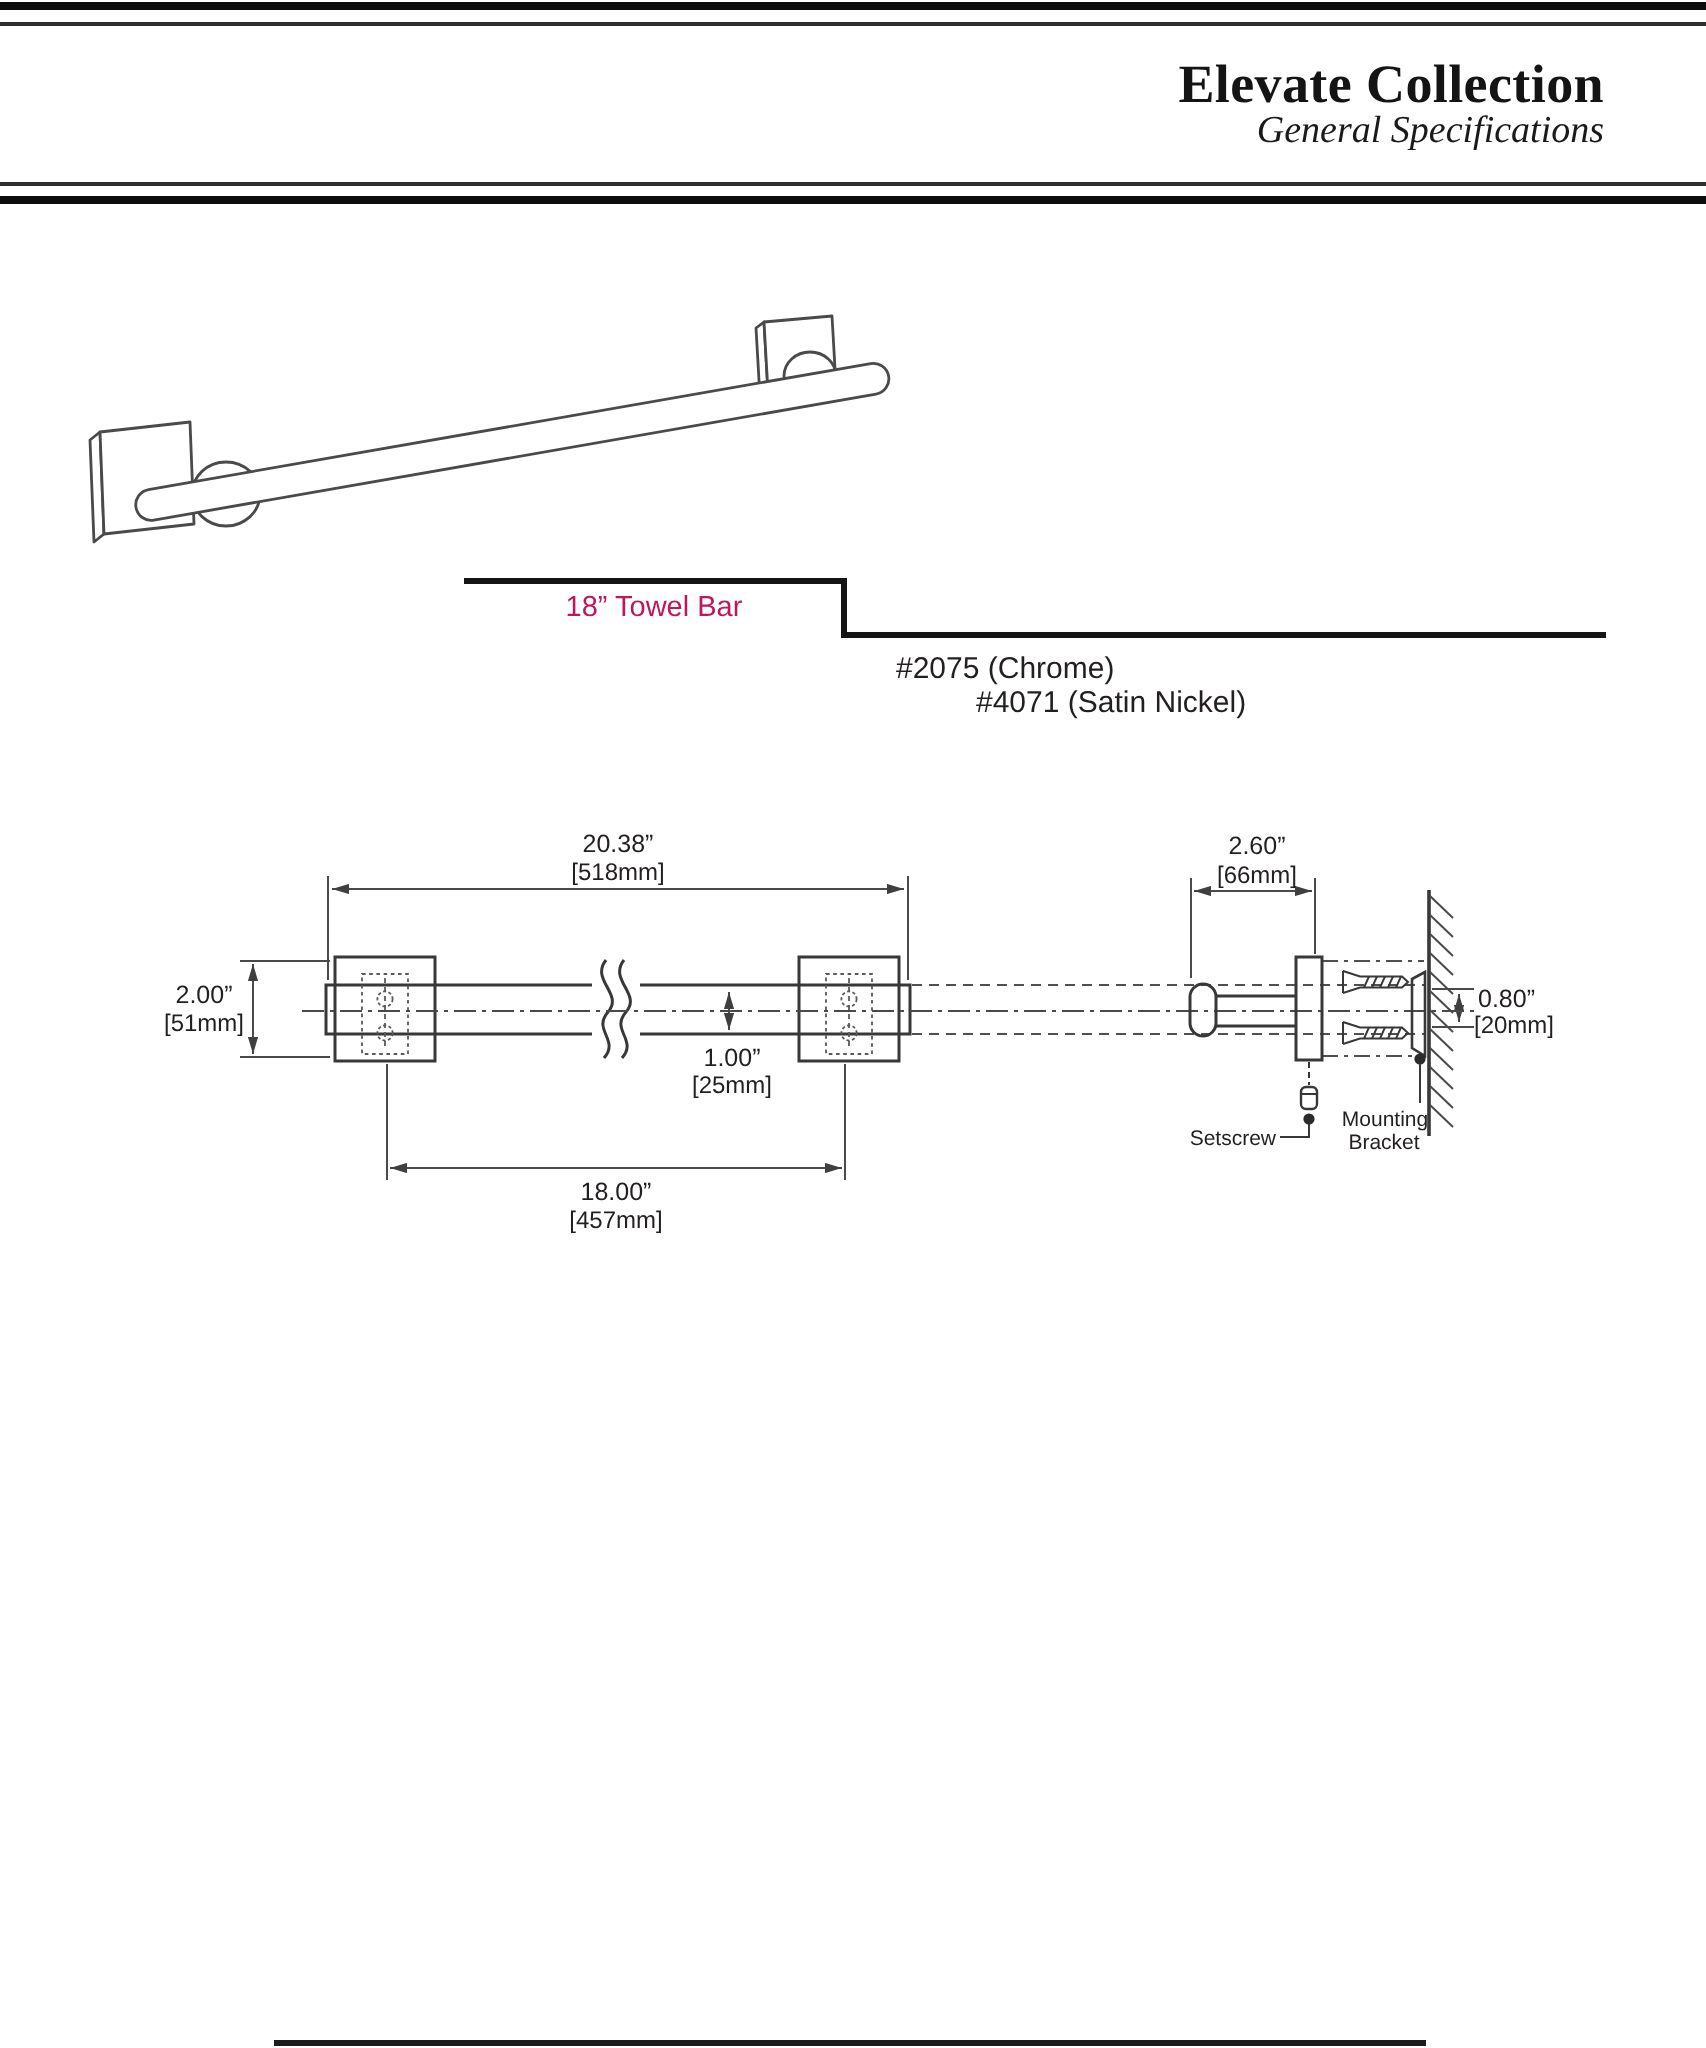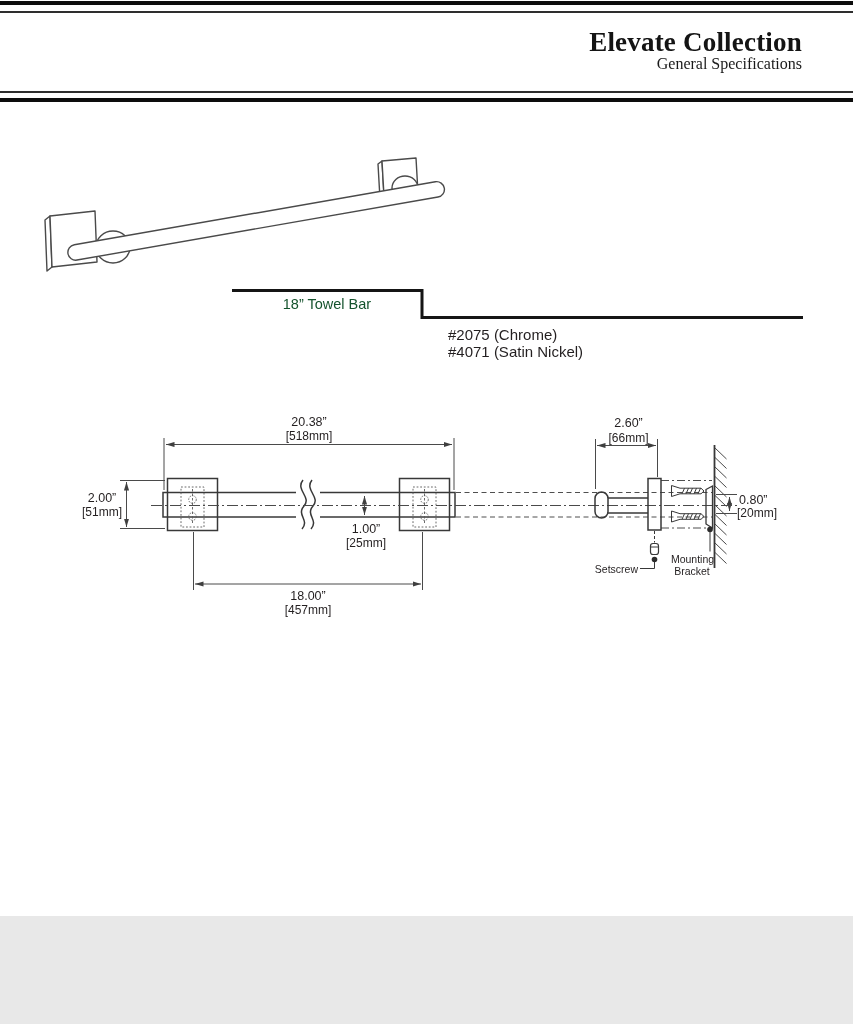--- a/index.html
+++ b/index.html
@@ -1,44 +1,44 @@
 <!DOCTYPE html>
 <html><head>
 <meta charset="utf-8">
 <style>
   html,body { margin:0; padding:0; background:#e8e8e8; }
   .page {
-    position:relative; width:853px; height:916px; margin:0 auto;
+    position:relative; width:853px; height:1024px; margin:0 auto;
     background:#ffffff; overflow:hidden;
     font-family:"Liberation Sans", sans-serif; color:#231f20;
   }
   .rule { position:absolute; left:0; width:853px; }
   .rule-top-thick { top:1px; height:4px; background:#0d0d0d; }
   .rule-top-thin  { top:11px; height:2px; background:#2e2e2e; }
   .rule-hdr-thin  { top:91px; height:2px; background:#2e2e2e; }
   .rule-hdr-thick { top:98px; height:4px; background:#0d0d0d; }
 
   .hdr-title {
     position:absolute; top:27px; right:51px;
     font-family:"Liberation Serif", serif; font-weight:bold;
     font-size:27px; letter-spacing:0.2px; color:#141414;
   }
   .hdr-subtitle {
     position:absolute; top:55px; right:51px;
     font-family:"Liberation Serif", serif;
-    font-size:16px; color:#1a1a1a;
+    font-size:19px; color:#1a1a1a;font-style:italic;
   }
 
   .product-name {
     position:absolute; left:232px; top:296px; width:190px;
-    text-align:center; font-size:14.5px; color:#14532d;
+    text-align:center; font-size:14.5px; color:#be185d;
   }
   .sku { position:absolute; left:448px; font-size:15px; color:#231f20; }
   .sku-1 { top:326px; }
-  .sku-2 { top:343px; }
+  .sku-2 { top:343px;margin-left:40px; }
 
   .drawing-svg { position:absolute; left:0; top:0; }
 
   svg text { font-family:"Liberation Sans", sans-serif; fill:#231f20; }
   .dimtext { font-size:12.5px; }
   .mmtext  { font-size:12px; }
   .callout { font-size:10.5px; }
 
   .footer-disclaimer {
     position:absolute; left:0; top:1007px; width:853px;

